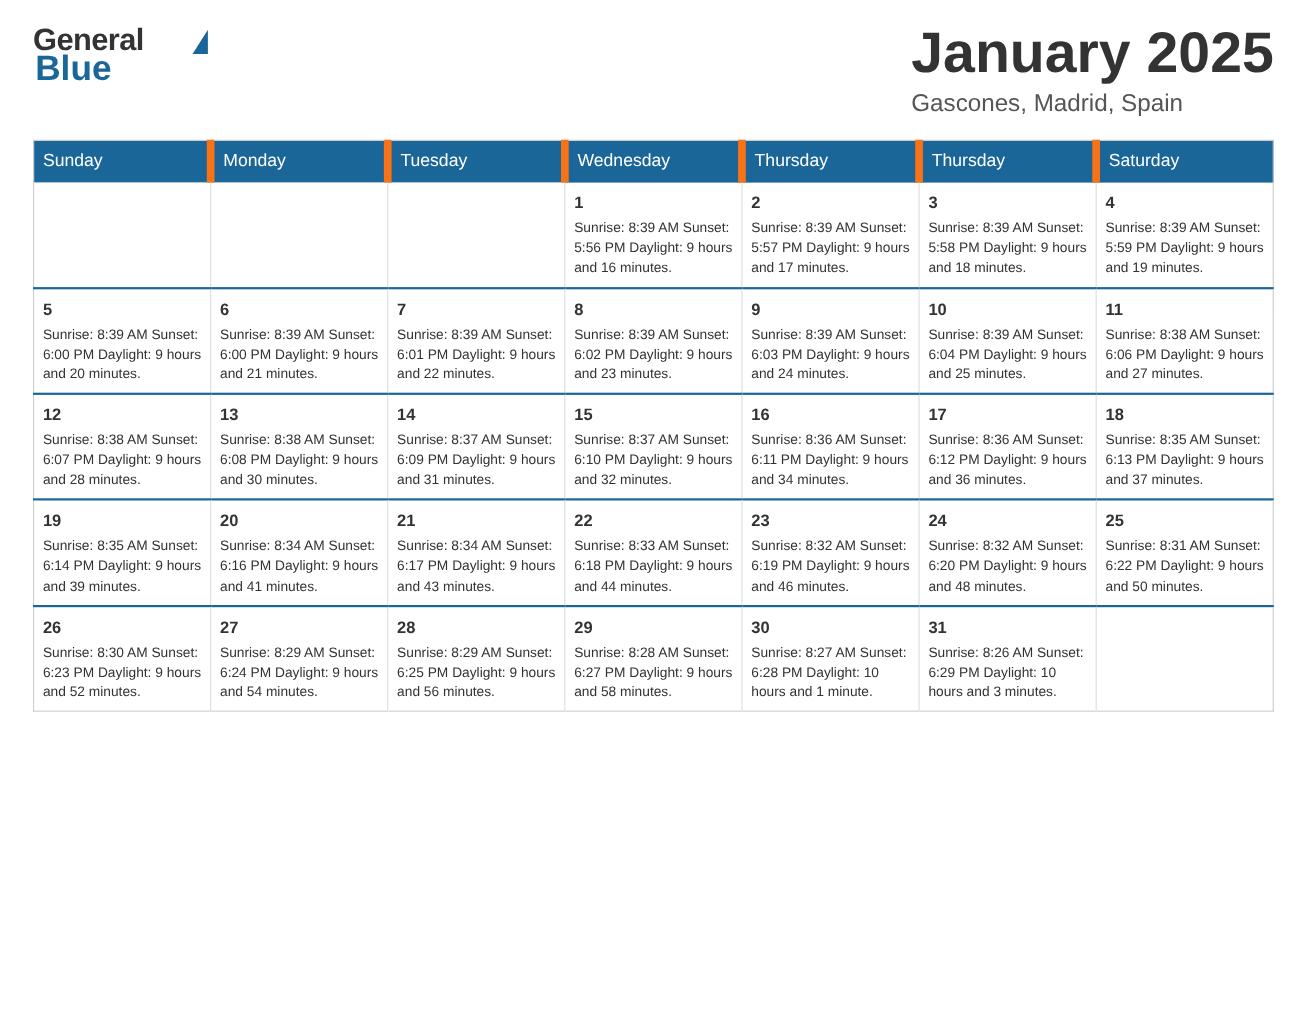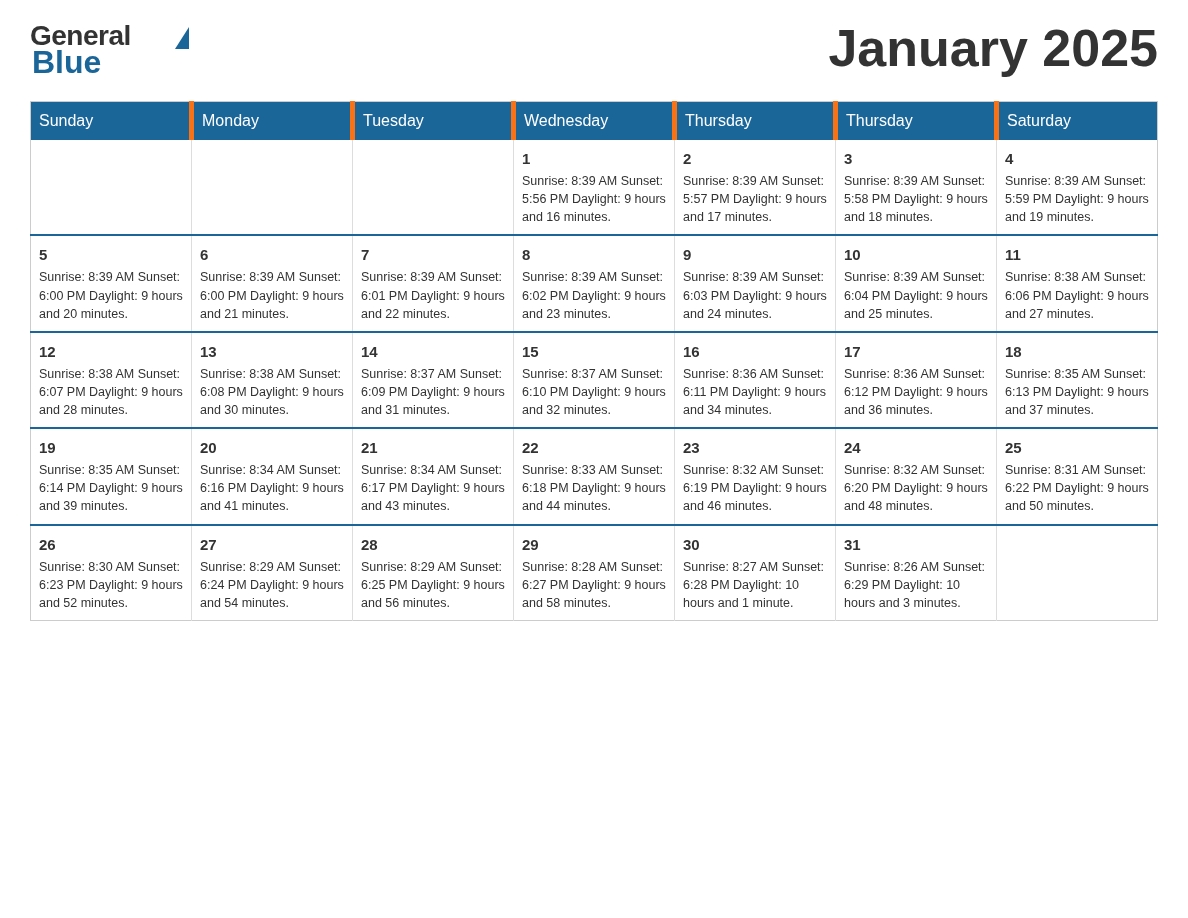--- a/index.html
+++ b/index.html
@@ -66,21 +66,21 @@
       border-collapse: collapse;
       border: 1px solid #ccc;
     }
     .calendar th {
       background-color: #1a6699;
       color: white;
       padding: 10px 8px;
       text-align: left;
       font-size: 16px;
       font-weight: normal;
-      border-right: 5px solid #f97316;
+      border-right: 7px solid #f97316;
     }
     .calendar th:last-child {
       border-right: none;
     }
     .calendar td {
       vertical-align: top;
       padding: 8px;
       border-right: 1px solid #ddd;
       border-bottom: 2px solid #1a6699;
       width: 14.28%;
@@ -118,20 +118,21 @@
 <div class="header">
   <div class="logo">
     <div class="logo-top">
       <span class="logo-general">General</span>
       <div class="logo-triangle"></div>
     </div>
     <div class="logo-bottom">Blue</div>
   </div>
   <div class="title-area">
     <div class="main-title">January 2025</div>
+    <div class="subtitle">Gascones, Madrid, Spain</div>
   </div>
 </div>
 
 <table class="calendar">
   <thead>
     <tr>
       <th>Sunday</th>
       <th>Monday</th>
       <th>Tuesday</th>
       <th>Wednesday</th>

